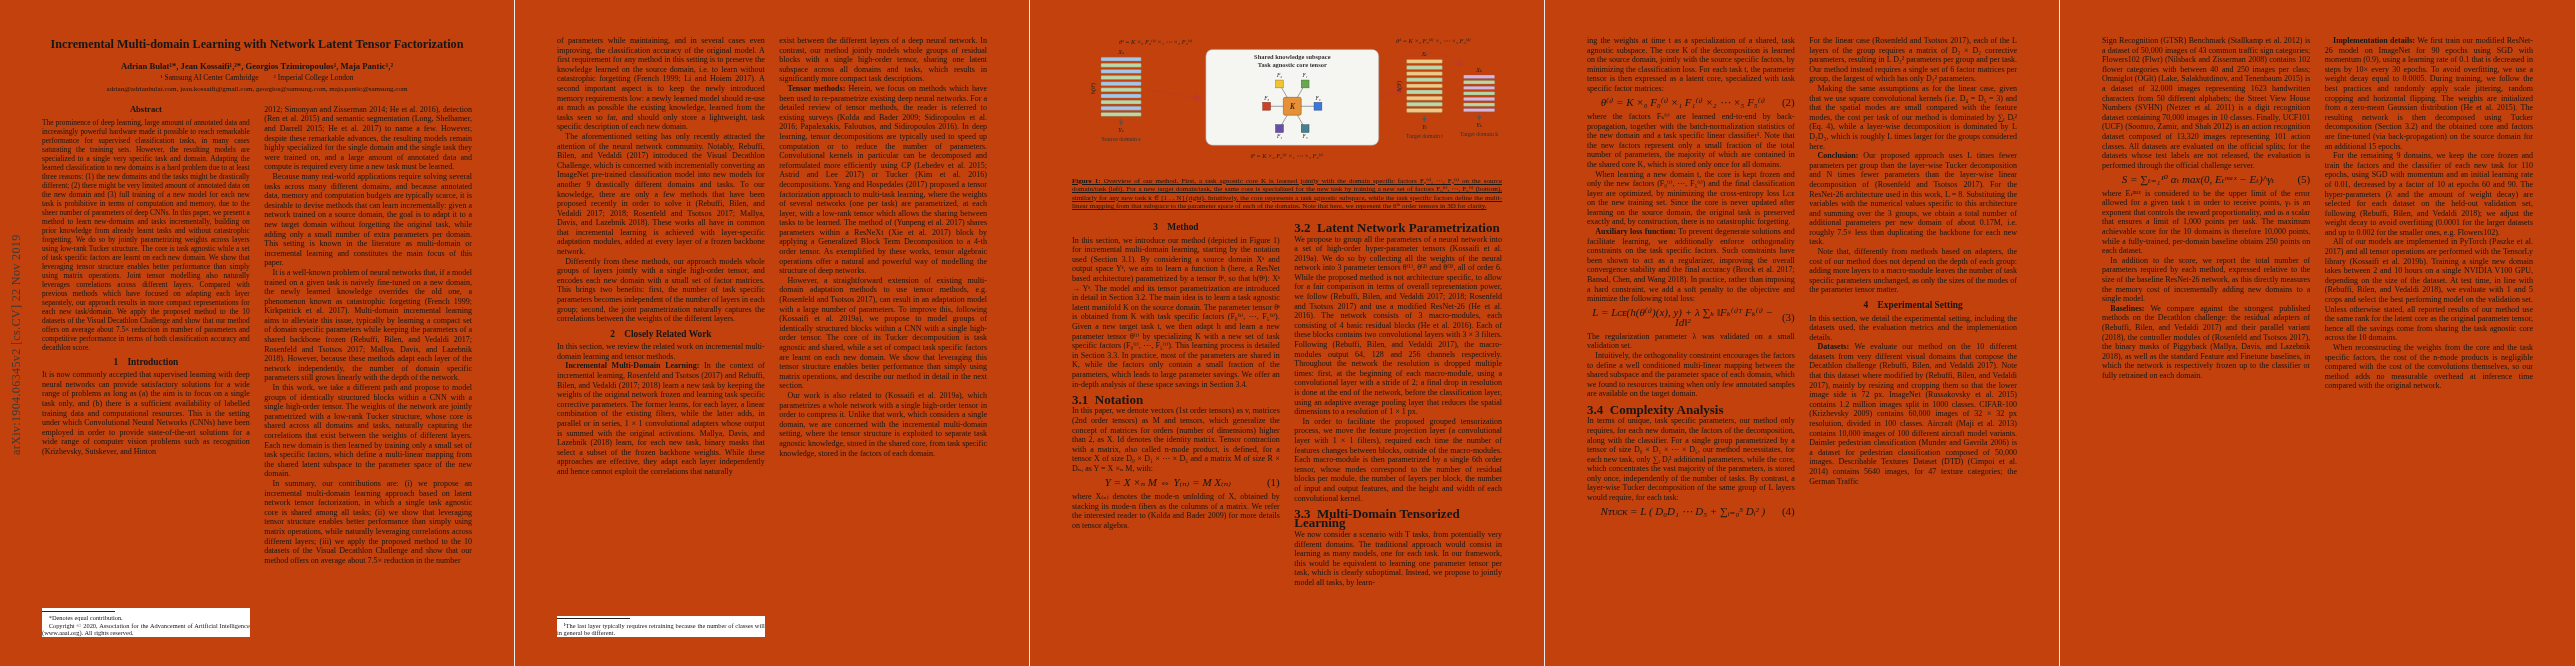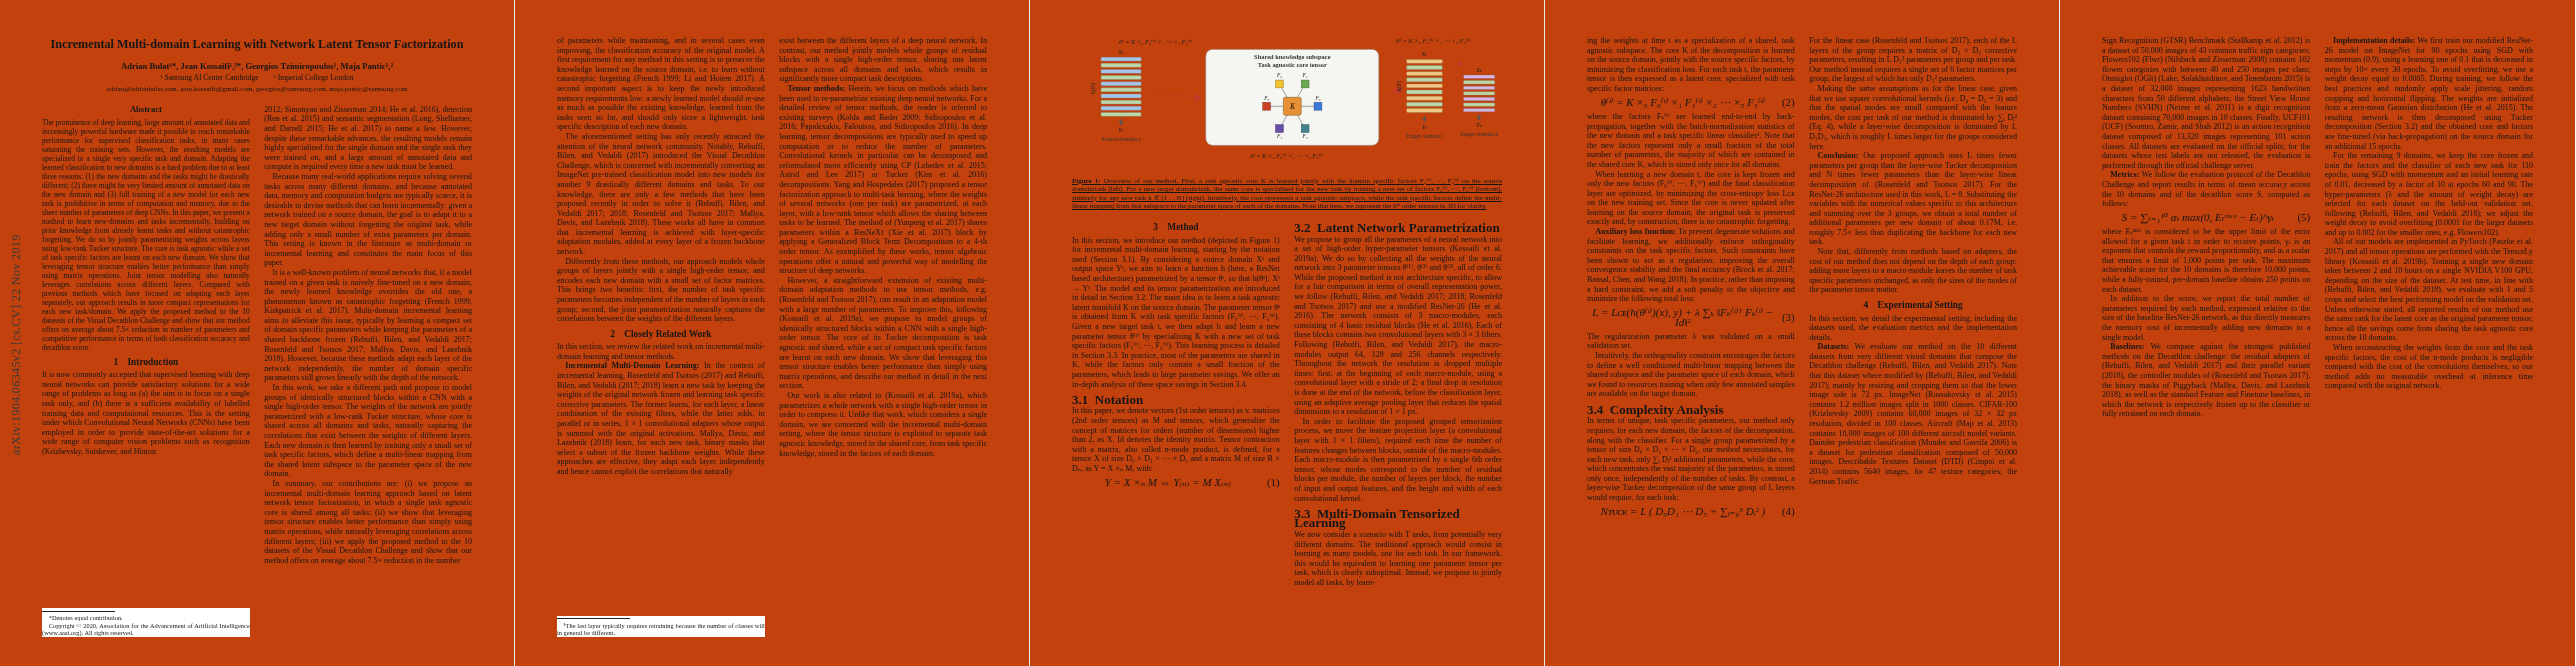--- a/index.html
+++ b/index.html
@@ -245,20 +245,21 @@
     <div class="cols">
       <div class="col">
           <div class="sec">3 Method</div>
           <p class="para ni">In this section, we introduce our method (depicted in Figure 1) for incremental multi-domain learning, starting by the notation used (Section 3.1). By considering a source domain Xˢ and output space Yˢ, we aim to learn a function h (here, a ResNet based architecture) parametrized by a tensor θˢ, so that h(θˢ): Xˢ → Yˢ. The model and its tensor parametrization are introduced in detail in Section 3.2. The main idea is to learn a task agnostic latent manifold K on the source domain. The parameter tensor θˢ is obtained from K with task specific factors (F₀⁽ˢ⁾, ⋯, F₅⁽ˢ⁾). Given a new target task t, we then adapt h and learn a new parameter tensor θ⁽ᵗ⁾ by specializing K with a new set of task specific factors (F₀⁽ᵗ⁾, ⋯, F₅⁽ᵗ⁾). This learning process is detailed in Section 3.3. In practice, most of the parameters are shared in K, while the factors only contain a small fraction of the parameters, which leads to large parameter savings. We offer an in-depth analysis of these space savings in Section 3.4.</p>
           <div class="subsec">3.1 Notation</div>
           <p class="para ni">In this paper, we denote vectors (1st order tensors) as v, matrices (2nd order tensors) as M and tensors, which generalize the concept of matrices for orders (number of dimensions) higher than 2, as X. Id denotes the identity matrix. Tensor contraction with a matrix, also called n-mode product, is defined, for a tensor X of size D₀ × D₁ × ⋯ × D₅ and a matrix M of size R × Dₙ, as Y = X ×ₙ M, with:</p>
           <div class="eq">
             <span class="eq-body">Y = X ×ₙ M ⇔ Y₍ₙ₎ = M X₍ₙ₎</span>
             <span class="eq-num">(1)</span>
           </div>
+          <p class="para ni">where X₍ₙ₎ denotes the mode-n unfolding of X, obtained by stacking its mode-n fibers as the columns of a matrix. We refer the interested reader to (Kolda and Bader 2009) for more details on tensor algebra.</p>
         </div>
       <div class="col">
           <div class="subsec">3.2 Latent Network Parametrization</div>
           <p class="para ni">We propose to group all the parameters of a neural network into a set of high-order hyper-parameter tensors (Kossaifi et al. 2019a). We do so by collecting all the weights of the neural network into 3 parameter tensors θ⁽¹⁾, θ⁽²⁾ and θ⁽³⁾, all of order 6. While the proposed method is not architecture specific, to allow for a fair comparison in terms of overall representation power, we follow (Rebuffi, Bilen, and Vedaldi 2017; 2018; Rosenfeld and Tsotsos 2017) and use a modified ResNet-26 (He et al. 2016). The network consists of 3 macro-modules, each consisting of 4 basic residual blocks (He et al. 2016). Each of these blocks contains two convolutional layers with 3 × 3 filters. Following (Rebuffi, Bilen, and Vedaldi 2017), the macro-modules output 64, 128 and 256 channels respectively. Throughout the network the resolution is dropped multiple times: first, at the beginning of each macro-module, using a convolutional layer with a stride of 2; a final drop in resolution is done at the end of the network, before the classification layer, using an adaptive average pooling layer that reduces the spatial dimensions to a resolution of 1 × 1 px.</p>
           <p class="para">In order to facilitate the proposed grouped tensorization process, we move the feature projection layer (a convolutional layer with 1 × 1 filters), required each time the number of features changes between blocks, outside of the macro-modules. Each macro-module is then parametrized by a single 6th order tensor, whose modes correspond to the number of residual blocks per module, the number of layers per block, the number of input and output features, and the height and width of each convolutional kernel.</p>
           <div class="subsec">3.3 Multi-Domain Tensorized Learning</div>
           <p class="para ni">We now consider a scenario with T tasks, from potentially very different domains. The traditional approach would consist in learning as many models, one for each task. In our framework, this would be equivalent to learning one parameter tensor per task, which is clearly suboptimal. Instead, we propose to jointly model all tasks, by learn-</p>
         </div>
     </div>
   </div>
@@ -296,21 +297,20 @@
           <p class="para ni">In this section, we detail the experimental setting, including the datasets used, the evaluation metrics and the implementation details.</p>
           <p class="para"><strong class="lead">Datasets: </strong>We evaluate our method on the 10 different datasets from very different visual domains that compose the Decathlon challenge (Rebuffi, Bilen, and Vedaldi 2017). Note that this dataset where modified by (Rebuffi, Bilen, and Vedaldi 2017), mainly by resizing and cropping them so that the lower image side is 72 px. ImageNet (Russakovsky et al. 2015) contains 1.2 million images split in 1000 classes. CIFAR-100 (Krizhevsky 2009) contains 60,000 images of 32 × 32 px resolution, divided in 100 classes. Aircraft (Maji et al. 2013) contains 10,000 images of 100 different aircraft model variants. Daimler pedestrian classification (Munder and Gavrila 2006) is a dataset for pedestrian classification composed of 50,000 images. Describable Textures Dataset (DTD) (Cimpoi et al. 2014) contains 5640 images, for 47 texture categories; the German Traffic</p>
         </div>
     </div>
   </div>
 
   <div class="page">
     <div class="cols">
       <div class="col">
           <p class="para ni">Sign Recognition (GTSR) Benchmark (Stallkamp et al. 2012) is a dataset of 50,000 images of 43 common traffic sign categories; Flowers102 (Flwr) (Nilsback and Zisserman 2008) contains 102 flower categories with between 40 and 250 images per class; Omniglot (OGlt) (Lake, Salakhutdinov, and Tenenbaum 2015) is a dataset of 32,000 images representing 1623 handwritten characters from 50 different alphabets; the Street View House Numbers (SVHN) (Netzer et al. 2011) is a digit recognition dataset containing 70,000 images in 10 classes. Finally, UCF101 (UCF) (Soomro, Zamir, and Shah 2012) is an action recognition dataset composed of 13,320 images representing 101 action classes. All datasets are evaluated on the official splits; for the datasets whose test labels are not released, the evaluation is performed through the official challenge server.</p>
-          <p class="para"><strong class="lead">Metrics: </strong>We follow the evaluation protocol of the Decathlon Challenge and report results in terms of mean accuracy across the 10 domains and of the decathlon score S, computed as follows:</p>
           <div class="eq">
             <span class="eq-body">S = ∑ₜ₌₁¹⁰ αₜ max(0, Eₜᵐᵃˣ − Eₜ)^γₜ</span>
             <span class="eq-num">(5)</span>
           </div>
           <p class="para ni">where Eₜᵐᵃˣ is considered to be the upper limit of the error allowed for a given task t in order to receive points, γₜ is an exponent that controls the reward proportionality, and αₜ a scalar that ensures a limit of 1,000 points per task. The maximum achievable score for the 10 domains is therefore 10,000 points, while a fully-trained, per-domain baseline obtains 250 points on each dataset.</p>
           <p class="para">In addition to the score, we report the total number of parameters required by each method, expressed relative to the size of the baseline ResNet-26 network, as this directly measures the memory cost of incrementally adding new domains to a single model.</p>
           <p class="para"><strong class="lead">Baselines: </strong>We compare against the strongest published methods on the Decathlon challenge: the residual adapters of (Rebuffi, Bilen, and Vedaldi 2017) and their parallel variant (2018), the controller modules of (Rosenfeld and Tsotsos 2017), the binary masks of Piggyback (Mallya, Davis, and Lazebnik 2018), as well as the standard Feature and Finetune baselines, in which the network is respectively frozen up to the classifier or fully retrained on each domain.</p>
         </div>
       <div class="col">
           <p class="para"><strong class="lead">Implementation details: </strong>We first train our modified ResNet-26 model on ImageNet for 90 epochs using SGD with momentum (0.9), using a learning rate of 0.1 that is decreased in steps by 10× every 30 epochs. To avoid overfitting, we use a weight decay equal to 0.0005. During training, we follow the best practices and randomly apply scale jittering, random cropping and horizontal flipping. The weights are initialized from a zero-mean Gaussian distribution (He et al. 2015). The resulting network is then decomposed using Tucker decomposition (Section 3.2) and the obtained core and factors are fine-tuned (via back-propagation) on the source domain for an additional 15 epochs.</p>

